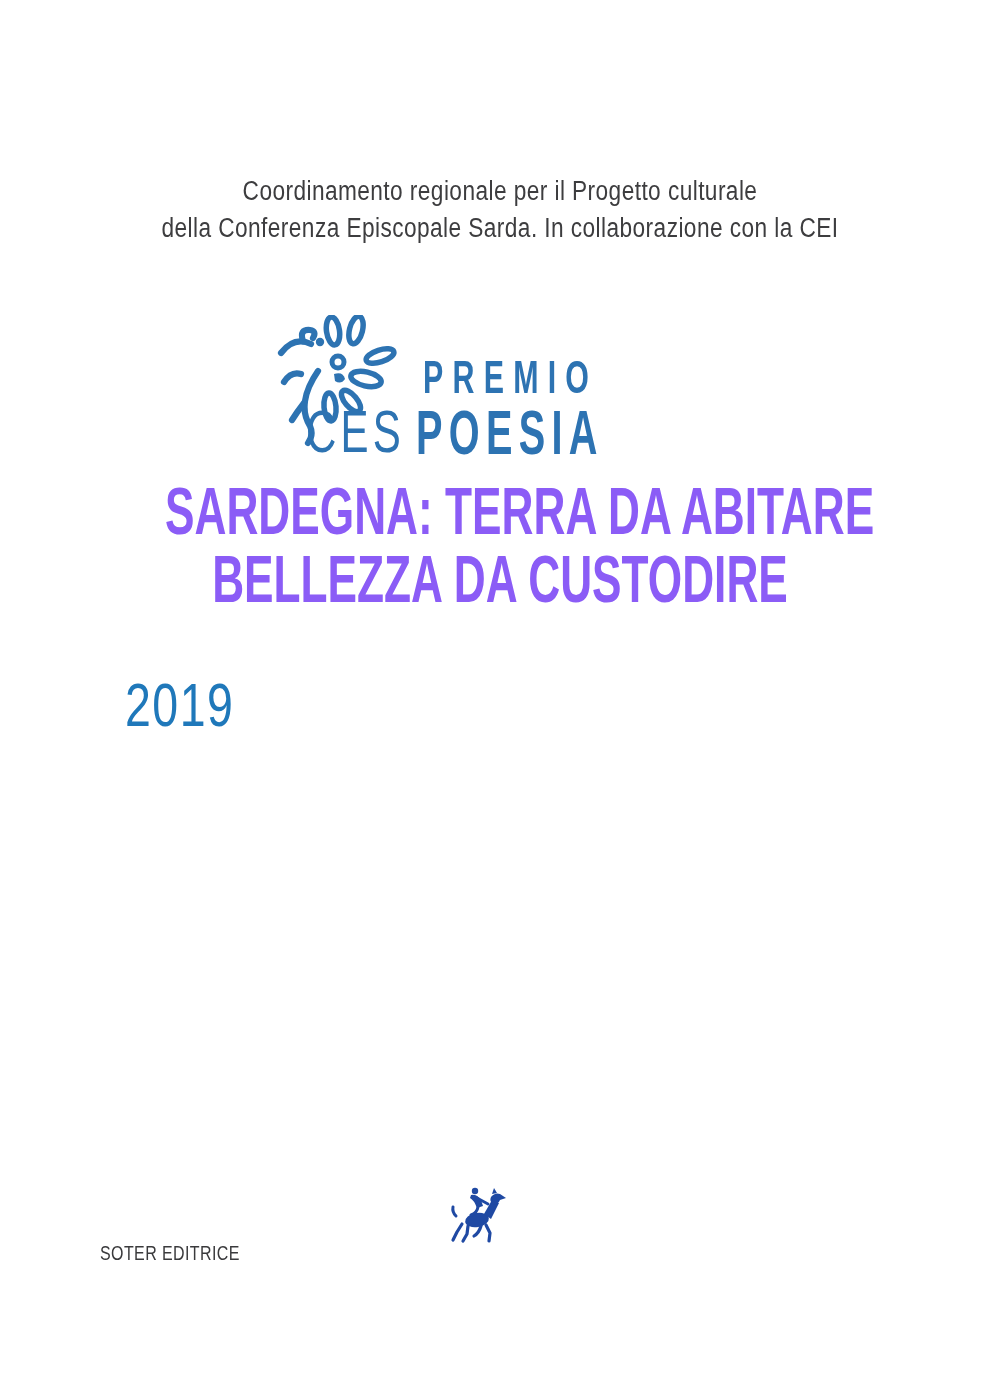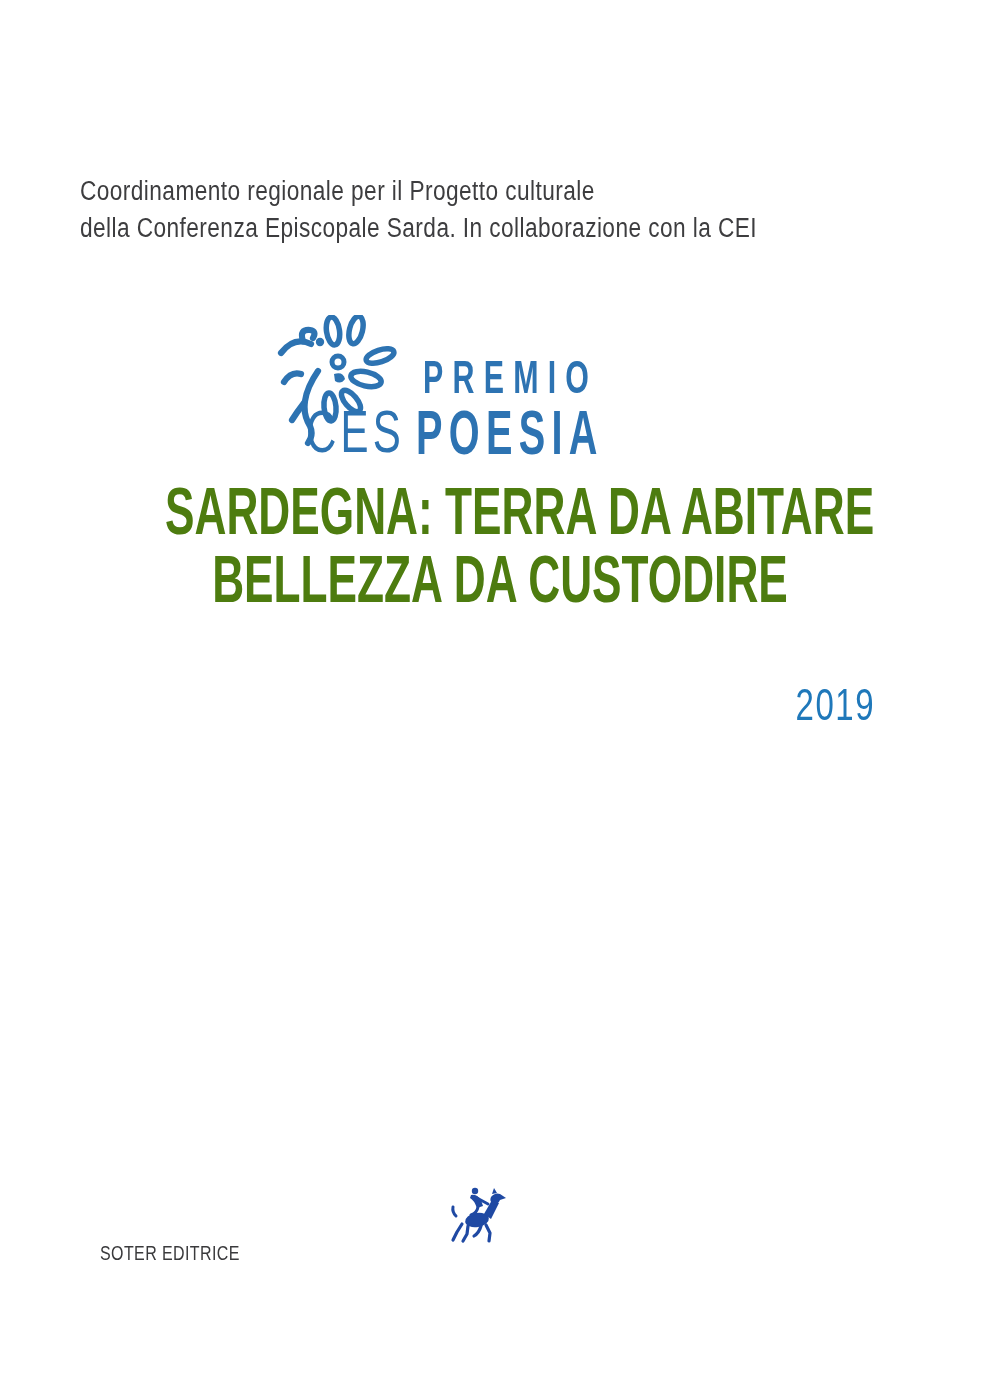--- a/index.html
+++ b/index.html
@@ -7,21 +7,21 @@
     position:relative;
     width:1000px;height:1382px;
     margin:0 auto;
     background:#ffffff;
     overflow:hidden;
     font-family:"Liberation Sans", sans-serif;
   }
   
   .header{
     position:absolute;left:0;right:0;top:173px;
-    text-align:left;
+    text-align:center;
     font-size:27px;line-height:37px;font-weight:400;
     letter-spacing:.5px;
   }
   .header .line{transform:scaleX(.84);transform-origin:50% 0;white-space:nowrap;}
   
   .lockup{position:absolute;left:0;top:0;}
   .lockup-text{
     position:absolute;white-space:nowrap;line-height:1;
     transform-origin:0 0;
   }
@@ -39,21 +39,21 @@
   }
   
   .title{
     position:absolute;left:0;right:0;top:477px;
     text-align:center;font-size:66px;line-height:68px;font-weight:700;
   }
   .title .line{transform:scaleX(.67);transform-origin:50% 0;white-space:nowrap;}
   
   .year{
     position:absolute;left:0;right:0;top:674px;
-    text-align:right;font-size:44px;line-height:62px;font-weight:400;
+    text-align:left;font-size:62px;line-height:62px;font-weight:400;
     letter-spacing:2px;
   }
   .year .line{transform:scaleX(.75);transform-origin:50% 0;}
   
   .publisher-name{
     position:absolute;left:0;right:0;top:1243px;
     text-align:left;font-size:20px;line-height:20px;font-weight:400;
     letter-spacing:.5px;
   }
   .publisher-name .line{transform:scaleX(.8);transform-origin:50% 0;white-space:nowrap;}
@@ -93,21 +93,21 @@
         <path d="M284,382 Q291,371 301,374"></path>
         <path d="M318,371 Q307,387 305,401 Q303,415 310,426 Q314,435 308,443"></path>
         <path d="M304,403 Q297,412 292,420"></path>
       </g>
     </svg>
     <div class="lockup-text ces" style="color: rgb(45, 115, 178);">CES</div>
     <div class="lockup-text premio" style="color: rgb(45, 115, 178);">PREMIO</div>
     <div class="lockup-text poesia" style="color: rgb(45, 115, 178);">POESIA</div>
   </div>
 
-  <div class="title" style="color: #4d7c0f;">
+  <div class="title" style="color: #8b5cf6;">
     <div class="line">SARDEGNA: TERRA DA ABITARE</div>
     <div class="line">BELLEZZA DA CUSTODIRE</div>
   </div>
 
   <div class="year" style="color: rgb(31, 120, 186);">
     <div class="line">2019</div>
   </div>
 
   <svg style="left: 450px; top: 1185px; color: rgb(31, 73, 163);" width="60" height="60" viewBox="450 1185 60 60">
     <g fill="currentColor" stroke="none">

